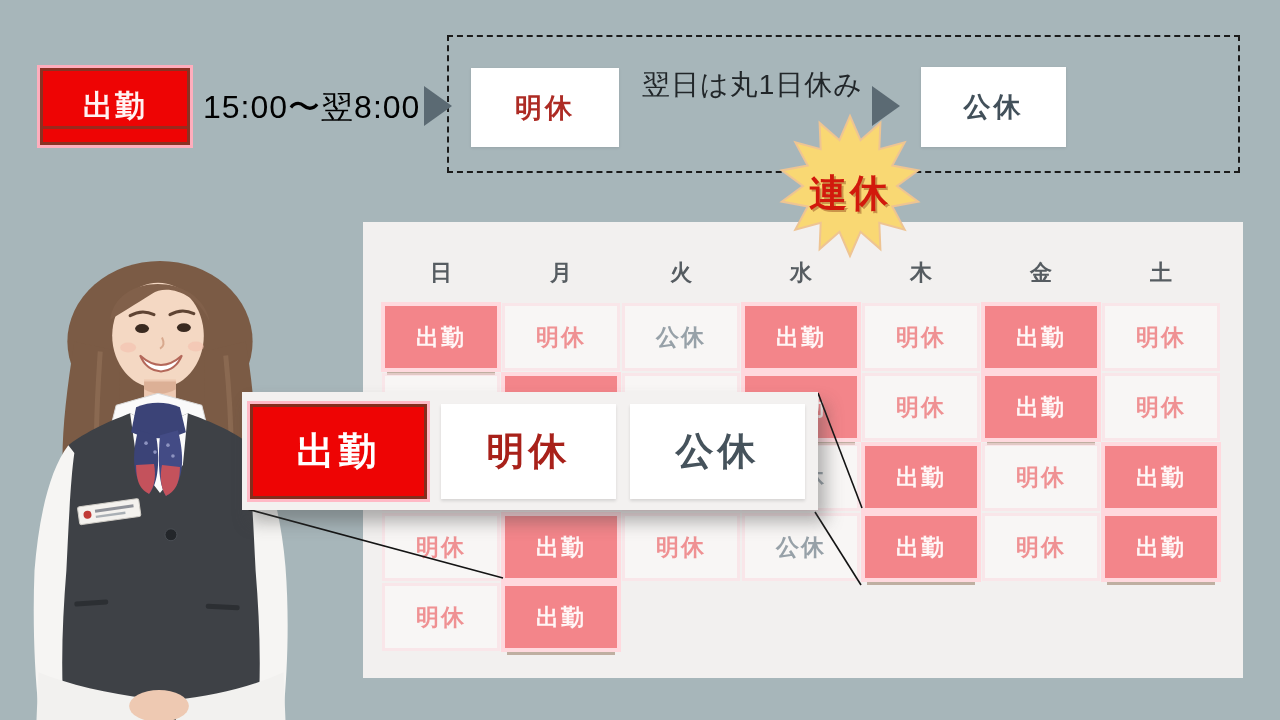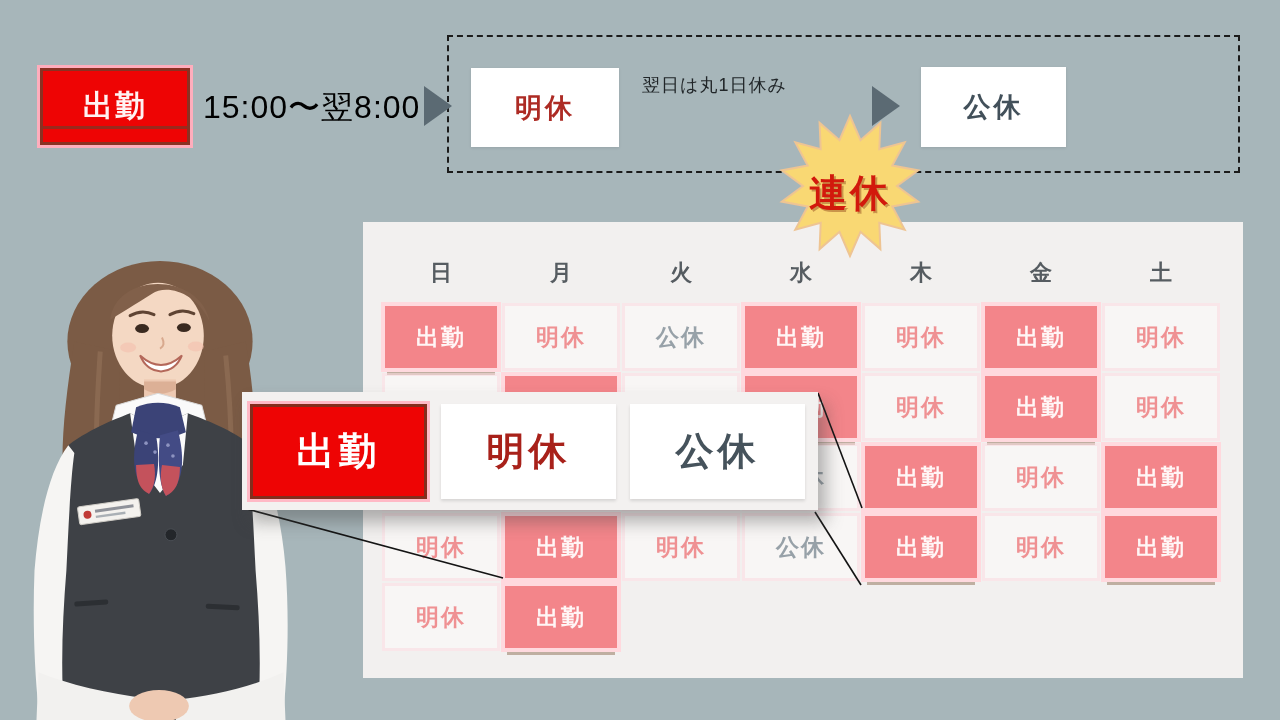--- a/index.html
+++ b/index.html
@@ -11,21 +11,21 @@
     border:2px dashed #1b1b1b;box-sizing:border-box;z-index:10;}
   .chip{position:absolute;display:flex;align-items:center;justify-content:center;
     box-sizing:border-box;z-index:12;font-weight:bold;}
   .chip-work-top{left:40px;top:68px;width:150px;height:77px;background:#ee0404;
     border:3px solid #8a3122;box-shadow:0 0 0 3px #ffadbc;color:#fff2f2;font-size:30px;letter-spacing:2px;}
   .chip-work-top::after{content:"";position:absolute;left:0;right:0;bottom:13px;height:3px;background:#8a3122;opacity:.85;}
   .chip-white{background:#ffffff;font-size:27px;letter-spacing:3px;box-shadow:0 1px 3px rgba(0,0,0,.10);}
   .chip-ake-top{left:471px;top:68px;width:148px;height:79px;color:#ad2b24;}
   .chip-kokyu-top{left:921px;top:67px;width:145px;height:80px;color:#42505a;}
   .shift-time{position:absolute;left:203px;top:86px;font-size:32px;font-weight:500;color:#000000;z-index:12;letter-spacing:1px;}
-  .desc{position:absolute;top:64px;font-size:18px;font-weight:500;color:#212629;line-height:42px;z-index:12;letter-spacing:1px;}
+  .desc{position:absolute;top:64px;font-size:28px;font-weight:500;color:#212629;line-height:42px;z-index:12;letter-spacing:1px;}
   .desc-ake{left:642px;}
   .desc-kokyu{left:1094px;}
   .tri{position:absolute;width:0;height:0;border-top:20px solid transparent;border-bottom:20px solid transparent;
     border-left:28px solid #5b6a73;z-index:12;}
   .tri-1{left:424px;top:86px;}
   .tri-2{left:872px;top:86px;}
 
   
   .burst-svg{position:absolute;left:0;top:0;z-index:20;pointer-events:none;}
   .burst-label{position:absolute;left:800px;top:168px;width:100px;text-align:center;z-index:21;

